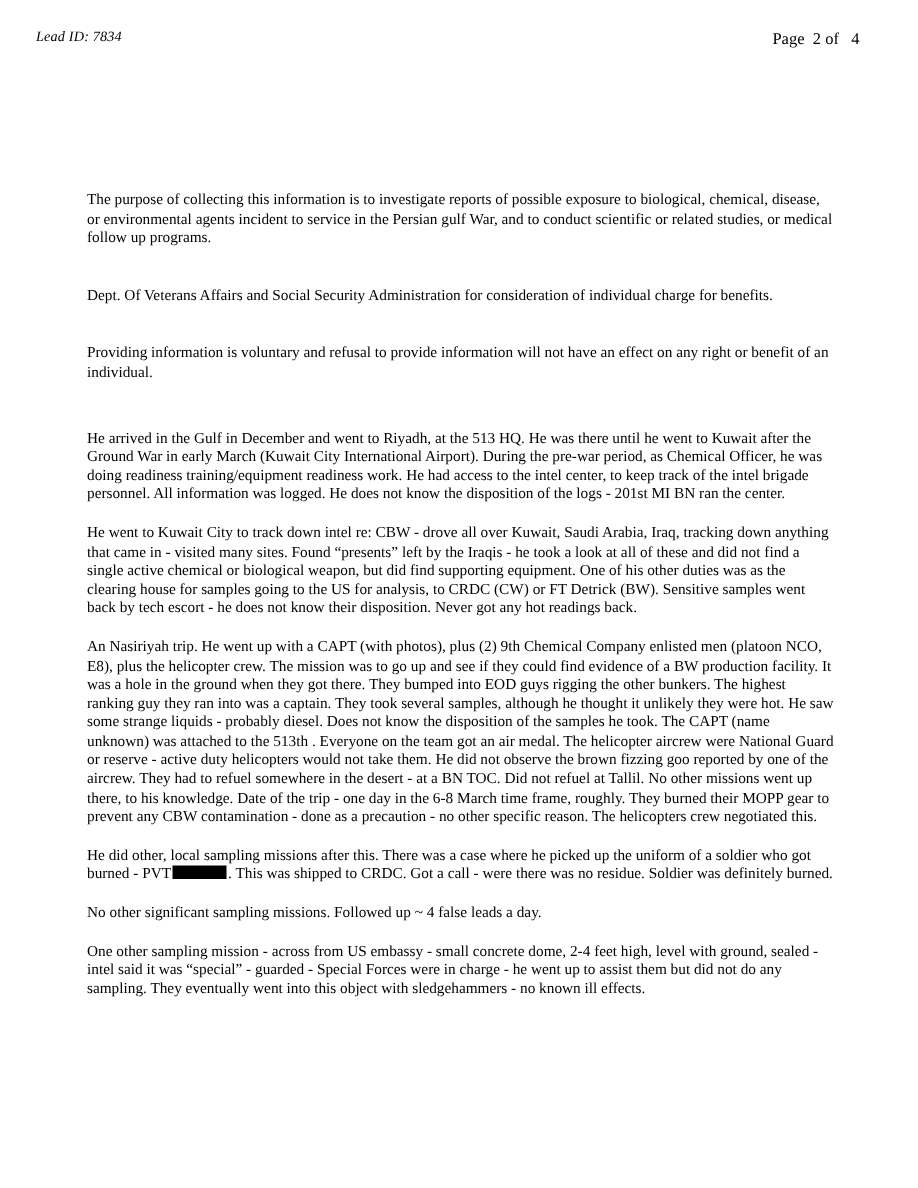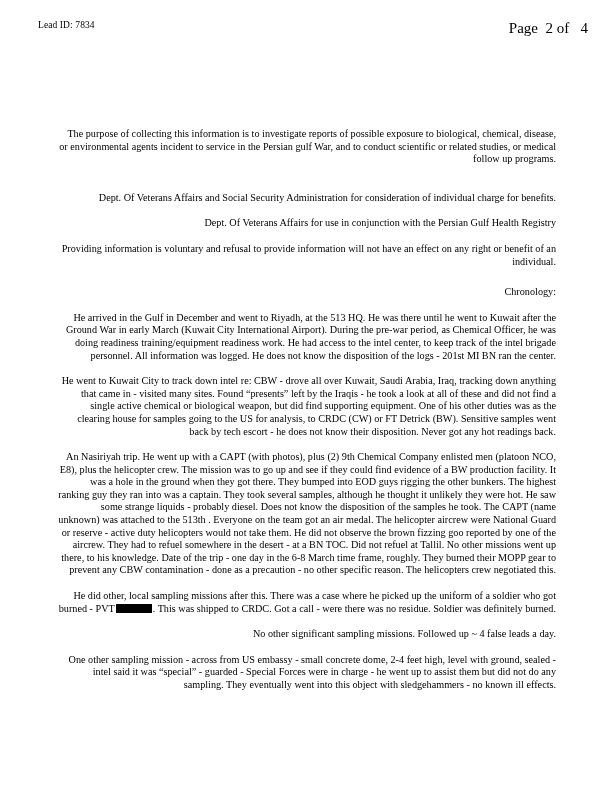--- a/index.html
+++ b/index.html
@@ -23,45 +23,46 @@
   }
   .header {
     position: absolute;
     top: 20px;
     left: 0;
     width: 612px;
     height: 16px;
   }
   .header-left {
     position: absolute;
-    left: 38px;
+    left: 24px;
     top: 0;
     font-size: 9.5px;
     font-family: "Liberation Serif", serif;
     letter-spacing: 0.1px;
+    font-style: italic;
   }
   .header-right {
     position: absolute;
-    right: 24px;
+    right: 39px;
     top: 0;
-    font-size: 15px;
+    font-size: 11px;
     font-family: "Liberation Serif", serif;
     white-space: pre;
   }
   .body-col {
     position: absolute;
     left: 58px;
     top: 128px;
     width: 498px;
   }
   p.para {
     margin: 0 0 0 0;
     font-size: 10.2px;
     line-height: 12.6px;
-    text-align: right;
+    text-align: left;
     font-family: "Liberation Serif", serif;
   }
   .gap-md { height: 13px; }
   .gap-lg { height: 18px; }
   .redact {
     display: inline-block;
     background: #000000;
     width: 36px;
     height: 9px;
     vertical-align: -1px;
@@ -81,27 +82,25 @@
   <div class="body-col">
 
     <p class="para">The purpose of collecting this information is to investigate reports of possible exposure to biological, chemical, disease, or environmental agents incident to service in the Persian gulf War, and to conduct scientific or related studies, or medical follow up programs.</p>
     <div class="gap-md"></div>
 
     <div class="gap-md"></div>
 
     <p class="para">Dept. Of  Veterans Affairs and Social Security Administration for consideration of individual charge for benefits.</p>
     <div class="gap-md"></div>
 
-    <p class="para">Dept. Of  Veterans Affairs for use in conjunction with the Persian Gulf Health Registry</p>
     <div class="gap-md"></div>
 
     <p class="para">Providing information is voluntary and refusal to provide information will not have an effect on any right or benefit of an individual.</p>
     <div class="gap-lg"></div>
 
-    <p class="para">Chronology:</p>
     <div class="gap-md"></div>
 
     <p class="para">He arrived in the Gulf in December and went to Riyadh, at the 513 HQ. He was there until he went to Kuwait after the Ground  War in early March  (Kuwait City International Airport).  During the pre-war period, as Chemical Officer, he was doing readiness training/equipment readiness work.  He had access to the intel center, to keep track of the intel brigade personnel.  All information was logged.  He does not know the disposition of the logs - 201st MI BN ran the center.</p>
     <div class="gap-md"></div>
 
     <p class="para">He went to Kuwait City to track down intel re: CBW - drove all over Kuwait, Saudi Arabia, Iraq, tracking down anything that came in - visited many sites.  Found “presents” left by the Iraqis - he took a look at all of these and did not find a single active chemical or biological weapon, but did find supporting equipment.  One of his other duties was as the clearing house for samples going to the US for analysis, to CRDC (CW) or FT Detrick (BW).  Sensitive samples went back by tech escort -  he does not know their disposition.  Never got any hot readings back.</p>
     <div class="gap-md"></div>
 
     <p class="para">An Nasiriyah trip.  He went up with a CAPT (with photos), plus (2) 9th Chemical Company enlisted men (platoon NCO, E8), plus the helicopter crew.  The mission was to go up and see if they could find evidence of a BW production facility.  It was a hole in the ground when they got there.  They bumped into EOD guys rigging the other bunkers.  The highest ranking guy they ran into was a captain.  They took several samples, although he thought it unlikely they were hot.  He saw some strange liquids - probably diesel.  Does not know the disposition of the samples he took.  The CAPT (name unknown) was attached to the 513th .  Everyone on the team got an air medal.  The helicopter aircrew were National Guard or reserve - active duty helicopters would not take them.  He did not observe the brown fizzing goo reported by one of the aircrew.  They had to refuel somewhere in the desert - at a BN TOC.  Did not refuel at Tallil.  No other missions went up there, to his knowledge.  Date of the trip - one day in the 6-8 March time frame, roughly.  They burned their MOPP gear to prevent any CBW contamination - done as a precaution - no other specific reason.  The helicopters crew negotiated this.</p>
     <div class="gap-md"></div>

